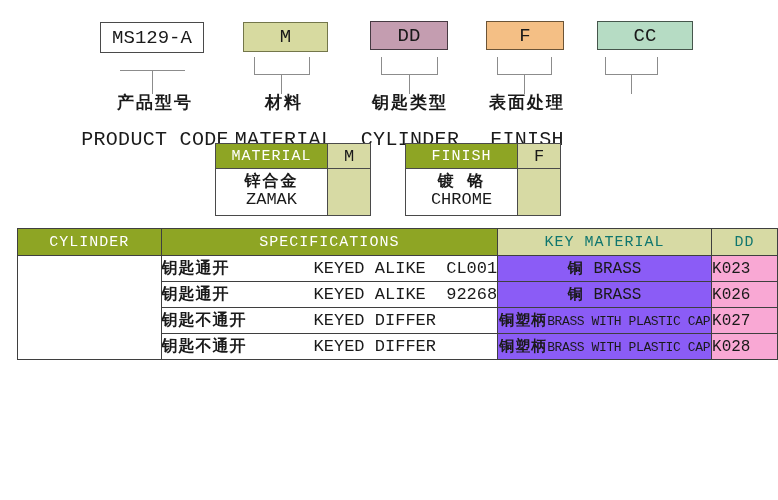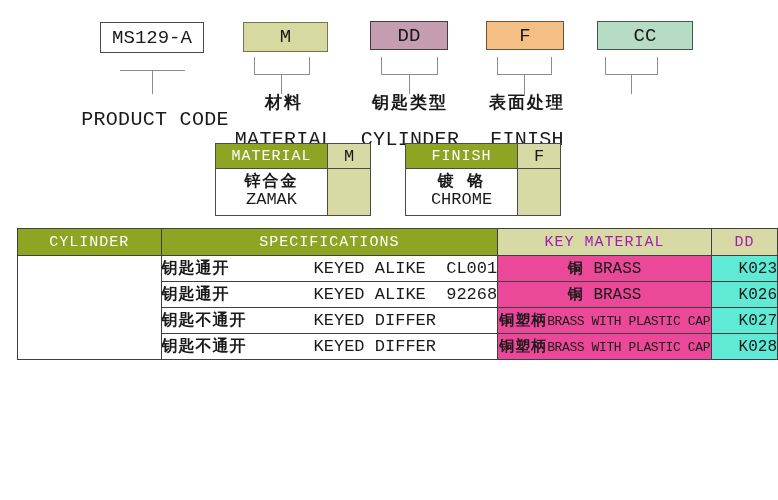--- a/index.html
+++ b/index.html
@@ -61,34 +61,34 @@
 
   
   .spec-table {
     position:absolute; left:17px; top:228px; border-collapse:collapse; table-layout:fixed;
   }
   .spec-table th, .spec-table td { border:1px solid #3f3f3f; overflow:hidden; }
   .spec-table th {
     height:27px; font-size:15px; font-weight:normal; letter-spacing:1px; text-align:center;
   }
   .th-olive { background:#8ea524; color:#ffffff; }
-  .th-khaki { background:#d7daa4; color:#a21caf; }
+  .th-khaki { background:#d7daa4; color:#0f766e; }
   .spec-table td { height:26px; }
   .cell-blank { background:#ffffff; }
   .cell-spec { background:#ffffff; }
   .cell-spec .wrap { display:flex; align-items:center; }
   .cell-spec .cn { width:136px; text-align:left; font-weight:bold; font-size:16px; letter-spacing:1px; }
   .cell-spec .en { padding-left:16px; font-size:17px; white-space:pre; }
-  .cell-key { background:#ec4899; text-align:center; }
+  .cell-key { background:#8b5cf6; text-align:center; }
   .cell-key .cn { font-weight:bold; font-size:15px; letter-spacing:1px; }
   .cell-key .en { font-size:16px; }
   .cell-key.tight { text-align:left; padding:0 1px; white-space:nowrap; }
   .cell-key.tight .cn { font-size:15px; letter-spacing:1px; }
   .cell-key.tight .en { font-size:13px; letter-spacing:-0.4px; }
-  .cell-dd { background:#5eead4; text-align:right; font-size:16px; }
+  .cell-dd { background:#f9a8d4; text-align:left; font-size:16px; }
 </style>
 </head>
 <body>
 
 <div class="canvas">
 
   <div class="code-box" id="box-0">
     <span>MS129-A</span>
   </div>
   <div class="code-box" id="box-1">
@@ -113,20 +113,21 @@
   <div class="bracket" style="left:381px; width:57px;"></div>
   <div class="vline" style="left:409px; top:75px; height:19px;"></div>
 
   <div class="bracket" style="left:497px; width:55px;"></div>
   <div class="vline" style="left:524px; top:75px; height:19px;"></div>
 
   <div class="bracket" style="left:605px; width:53px;"></div>
   <div class="vline" style="left:631px; top:75px; height:19px;"></div>
 
   <div class="seg-label" id="lab-0">
+    <span class="cn">产品型号</span>
     <span class="en">PRODUCT CODE</span>
   </div>
   <div class="seg-label" id="lab-1">
     <span class="cn">材料</span>
     <span class="en">MATERIAL</span>
   </div>
   <div class="seg-label" id="lab-2">
     <span class="cn">钥匙类型</span>
     <span class="en">CYLINDER</span>
   </div>

